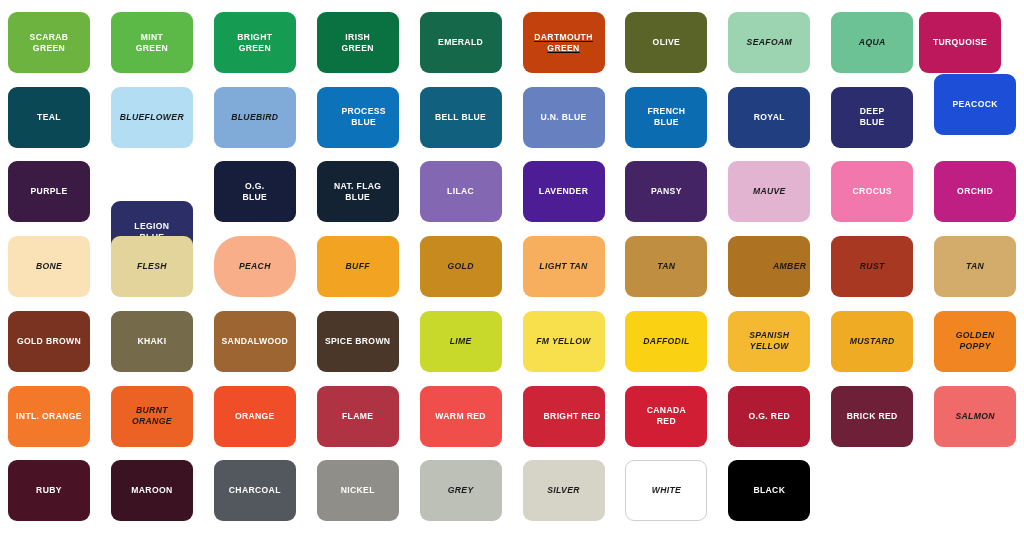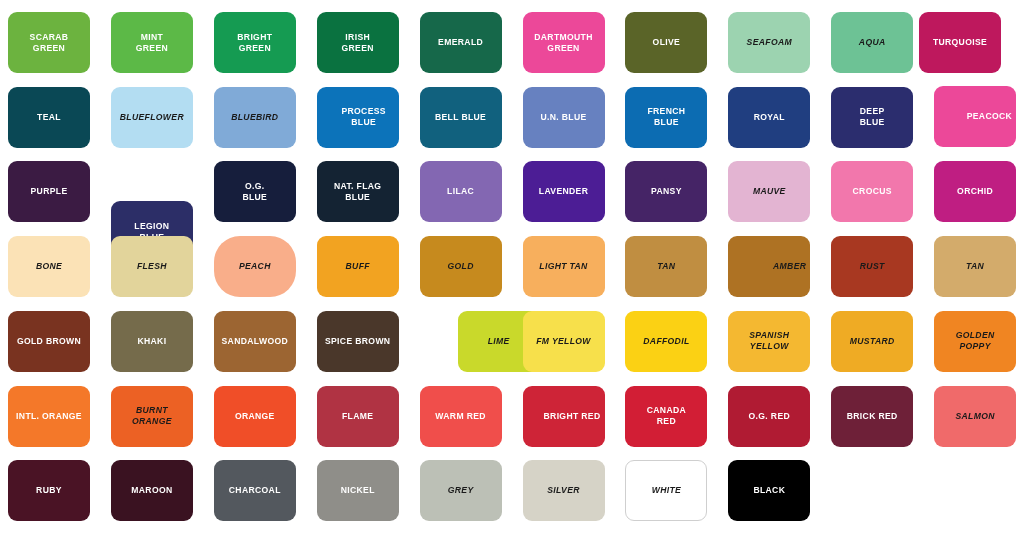--- a/index.html
+++ b/index.html
@@ -64,21 +64,21 @@
       <span class="swatch-label">BRIGHT
 GREEN</span>
     </div>
     <div class="swatch light-text" style="left: 316.7px; top: 12px; background: rgb(10, 114, 64);">
       <span class="swatch-label">IRISH
 GREEN</span>
     </div>
     <div class="swatch light-text" style="left: 419.6px; top: 12px; background: rgb(22, 104, 74);">
       <span class="swatch-label">EMERALD</span>
     </div>
-    <div class="swatch light-text" style="left: 522.5px; top: 12px; background: #ec4899;">
+    <div class="swatch light-text" style="left: 522.5px; top: 12px; background: #c2410c; text-decoration: underline;">
       <span class="swatch-label">DARTMOUTH
 GREEN</span>
     </div>
     <div class="swatch light-text" style="left: 625.4px; top: 12px; background: rgb(90, 100, 40);">
       <span class="swatch-label">OLIVE</span>
     </div>
     <div class="swatch dark-text" style="left: 728.3px; top: 12px; background: rgb(156, 211, 176);">
       <span class="swatch-label">SEAFOAM</span>
     </div>
     <div class="swatch dark-text" style="left: 831.2px; top: 12px; background: rgb(109, 194, 149);">
@@ -110,21 +110,21 @@
       <span class="swatch-label">FRENCH
 BLUE</span>
     </div>
     <div class="swatch light-text" style="left: 728.3px; top: 86.7px; background: rgb(32, 62, 128);">
       <span class="swatch-label">ROYAL</span>
     </div>
     <div class="swatch light-text" style="left: 831.2px; top: 86.7px; background: rgb(43, 45, 110);">
       <span class="swatch-label">DEEP
 BLUE</span>
     </div>
-    <div class="swatch light-text" style="left: 934.1px; top: 86px; background: #ec4899; justify-content: flex-end;">
+    <div class="swatch light-text" style="left: 934.1px; top: 74px; background: #1d4ed8;">
       <span class="swatch-label">PEACOCK</span>
     </div>
     <div class="swatch light-text" style="left: 8px; top: 161.4px; background: rgb(59, 27, 67);">
       <span class="swatch-label">PURPLE</span>
     </div>
     <div class="swatch light-text" style="left: 110.9px; top: 161.4px; background: rgb(44, 46, 103); margin-top: 40px;">
       <span class="swatch-label">LEGION
 BLUE</span>
     </div>
     <div class="swatch light-text" style="left: 213.8px; top: 161.4px; background: rgb(22, 30, 60);">
@@ -188,21 +188,21 @@
     </div>
     <div class="swatch light-text" style="left: 110.9px; top: 310.8px; background: rgb(117, 107, 75);">
       <span class="swatch-label">KHAKI</span>
     </div>
     <div class="swatch light-text" style="left: 213.8px; top: 310.8px; background: rgb(156, 101, 50); border-radius: 9px;">
       <span class="swatch-label">SANDALWOOD</span>
     </div>
     <div class="swatch light-text" style="left: 316.7px; top: 310.8px; background: rgb(74, 55, 42);">
       <span class="swatch-label">SPICE BROWN</span>
     </div>
-    <div class="swatch dark-text" style="left: 419.6px; top: 310.8px; background: rgb(201, 217, 43); margin-left: 38px;">
+    <div class="swatch dark-text" style="left: 419.6px; top: 310.8px; background: rgb(201, 217, 43);">
       <span class="swatch-label">LIME</span>
     </div>
     <div class="swatch dark-text" style="left: 522.5px; top: 310.8px; background: rgb(247, 224, 75);">
       <span class="swatch-label">FM YELLOW</span>
     </div>
     <div class="swatch dark-text" style="left: 625.4px; top: 310.8px; background: rgb(251, 209, 20);">
       <span class="swatch-label">DAFFODIL</span>
     </div>
     <div class="swatch dark-text" style="left: 728.3px; top: 310.8px; background: rgb(244, 184, 49);">
       <span class="swatch-label">SPANISH

